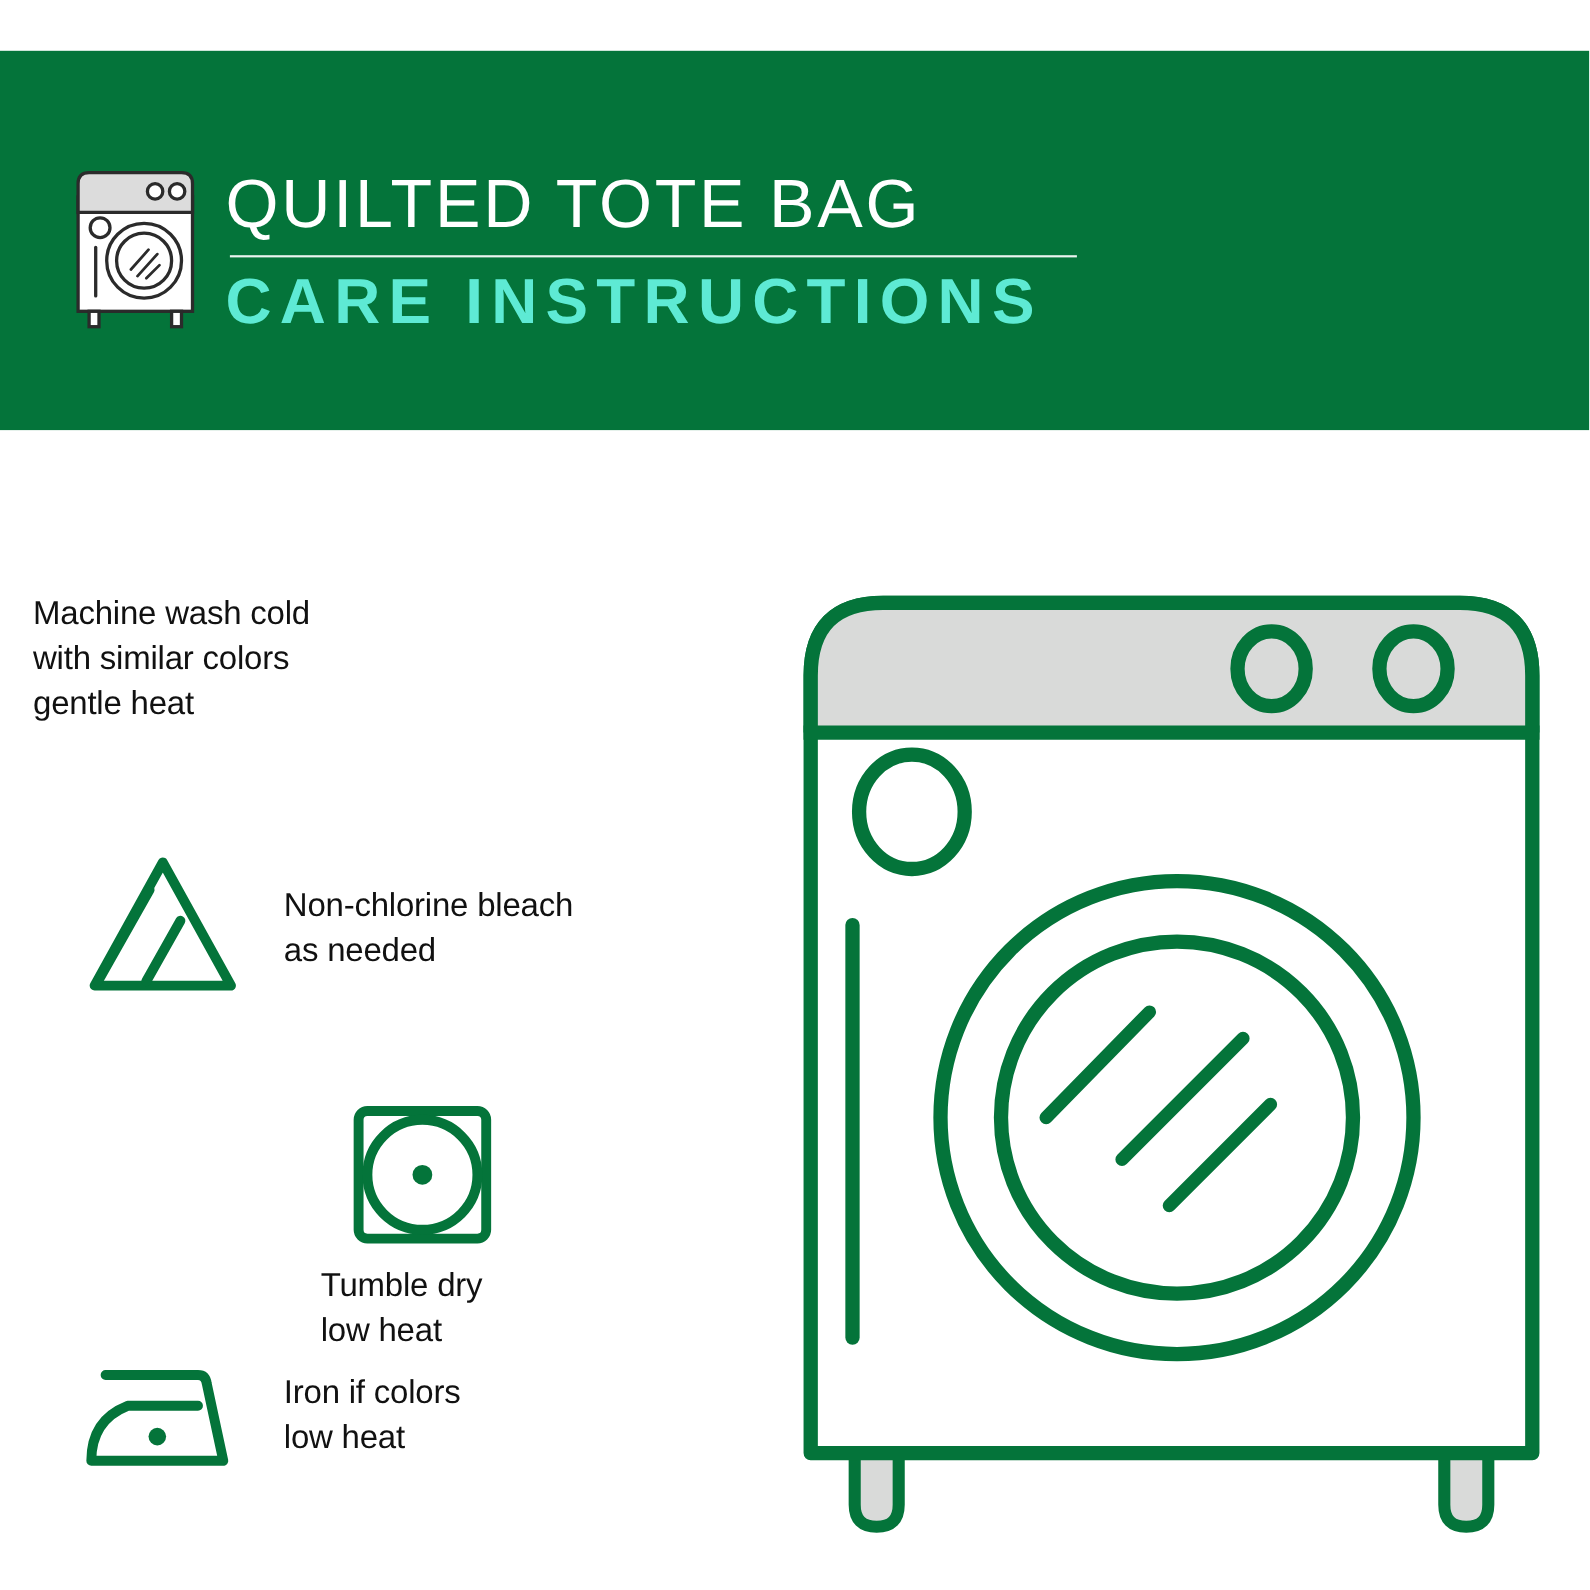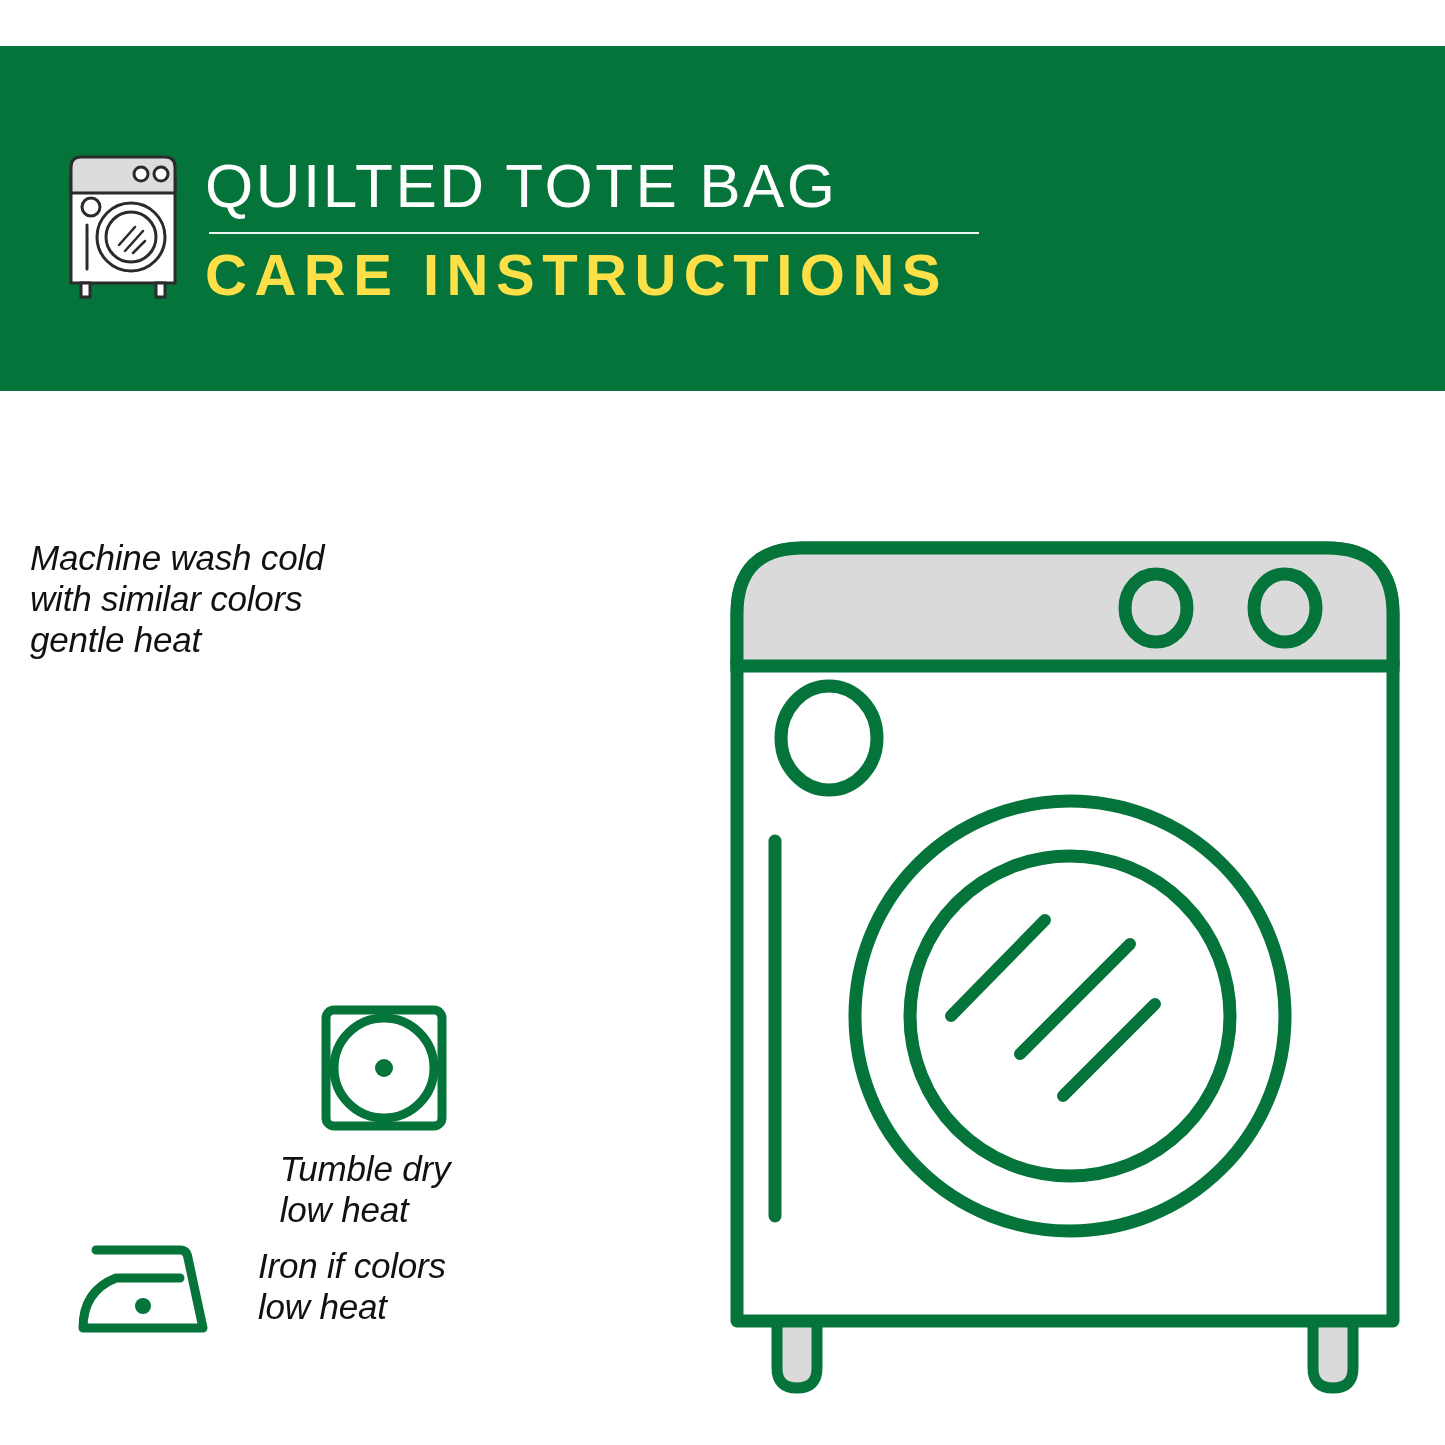--- a/index.html
+++ b/index.html
@@ -53,21 +53,21 @@
     width: 770px;
     height: 2px;
     background: #ffffff;
     margin: 9px 0 6px 4px;
     opacity: .92;
   }
   #subtitle {
     font-size: 58px;
     line-height: 70px;
     letter-spacing: 7.5px;
-    color: #fde047;
+    color: #5eead4;
     font-weight: 700;
     white-space: nowrap;
   }
 
   
   #care-list {
     position: absolute;
     left: 0;
     top: 345px;
     width: 700px;
@@ -87,26 +87,25 @@
     margin-left: 68px;
     flex: 0 0 160px;
   }
   .care-symbol svg {
     display: block;
     width: 160px;
     height: 160px;
   }
   .care-text {
     margin-left: 30px;
-    font-size: 35px;
+    font-size: 30px;
     line-height: 41px;
     color: #111111;
     font-weight: 400;
     letter-spacing: -0.2px;
-    font-style: italic;
   }
   .care-text .ln { display: block; white-space: nowrap; }
 
   #care-row-0 { top: 146px; }
   #care-row-1 { top: 373px; }
   #care-row-2 { top: 597px; flex-direction: column; }
   #care-row-3 { top: 815px; }
 
   
   #machine-illustration {
@@ -165,20 +164,35 @@
   <div id="care-list">
 
     <div class="care-row" id="care-row-0">
       <div class="care-text">
         <span class="ln">Machine wash cold</span>
         <span class="ln">with similar colors</span>
         <span class="ln">gentle heat</span>
       </div>
     </div>
 
+    <div class="care-row" id="care-row-1">
+      <div class="care-symbol">
+        <svg viewBox="0 0 160 160" xmlns="http://www.w3.org/2000/svg">
+          <g fill="none" stroke="#04743a" stroke-width="9" stroke-linecap="round" stroke-linejoin="round">
+            <path d="M80 20 L142 132 L18 132 Z"></path>
+            <line x1="68" y1="45" x2="21" y2="128"></line>
+            <line x1="96" y1="73" x2="65" y2="128"></line>
+          </g>
+        </svg>
+      </div>
+      <div class="care-text">
+        <span class="ln">Non-chlorine bleach</span>
+        <span class="ln">as needed</span>
+      </div>
+    </div>
 
     <div class="care-row" id="care-row-2">
       <div class="care-symbol">
         <svg viewBox="0 0 160 160" xmlns="http://www.w3.org/2000/svg">
           <rect x="22" y="22" width="116" height="116" rx="8" ry="8" fill="none" stroke="#04743a" stroke-width="9"></rect>
           <circle cx="80" cy="80" r="50" fill="none" stroke="#04743a" stroke-width="9"></circle>
           <circle cx="80" cy="80" r="9" fill="#04743a"></circle>
         </svg>
       </div>
       <div class="care-text">

